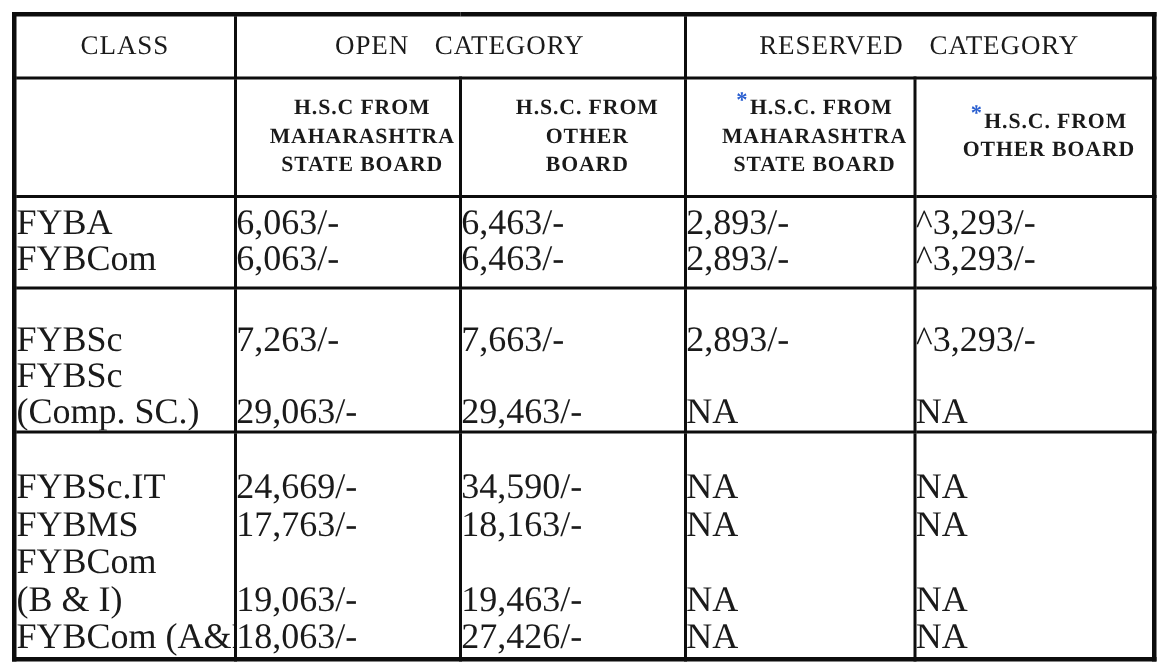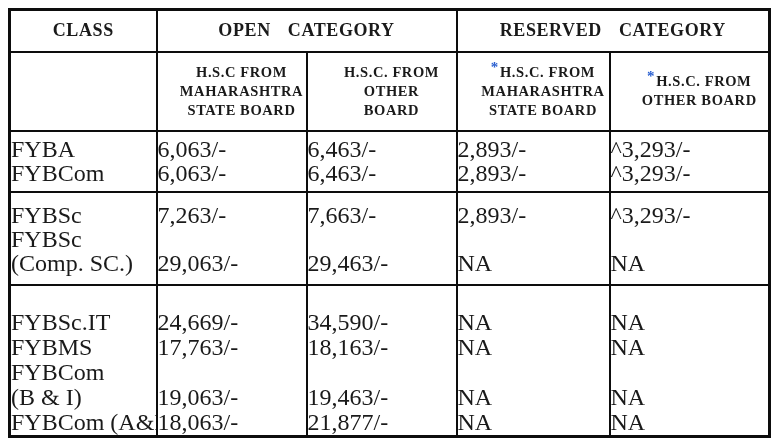--- a/index.html
+++ b/index.html
@@ -27,21 +27,21 @@
   .fee-table {
     border-width: 3px;
   }
   .fee-table th, .fee-table td {
     padding: 0;
     box-sizing: border-box;
     overflow: hidden;
   }
   
   .hdr1 {
-    font-weight: bold;
+    font-weight: normal;
     font-size: 18px;
     letter-spacing: 0.6px;
     text-align: center;
     vertical-align: middle;
     white-space: nowrap;
   }
   .hdr1.cat {
     word-spacing: 12px;
   }
   
@@ -79,21 +79,21 @@
   tr.g3 .body-cell .ln {
     line-height: 25px;
     height: 25px;
   }
   .c-class   { padding-left: 6px;  }
   .c-om      { padding-left: 26px; margin-left: 19px; }
   .c-oo      { padding-left: 21px; }
   .c-rm      { padding-left: 24px; margin-top: 31px; }
   .c-ro      { padding-left: 17px; }
   tr.g1 .body-cell { padding-top: 5px; }
-  tr.g2 .body-cell { padding-top: 10px; }
+  tr.g2 .body-cell { padding-top: 22px; }
   tr.g3 .body-cell { padding-top: 24px; }
 </style>
 </head>
 <body>
 
 <table class="fee-table">
   <colgroup>
     <col style="width:147px">
     <col style="width:150px">
     <col style="width:150px">
@@ -195,21 +195,21 @@
       <div class="ln">17,763/-</div>
       <div class="ln"></div>
       <div class="ln">19,063/-</div>
       <div class="ln">18,063/-</div>
     </td>
     <td class="body-cell c-oo">
       <div class="ln">34,590/-</div>
       <div class="ln">18,163/-</div>
       <div class="ln"></div>
       <div class="ln">19,463/-</div>
-      <div class="ln">21,877/-</div>
+      <div class="ln">27,426/-</div>
     </td>
     <td class="body-cell c-rm">
       <div class="ln">NA</div>
       <div class="ln">NA</div>
       <div class="ln"></div>
       <div class="ln">NA</div>
       <div class="ln">NA</div>
     </td>
     <td class="body-cell c-ro">
       <div class="ln">NA</div>

